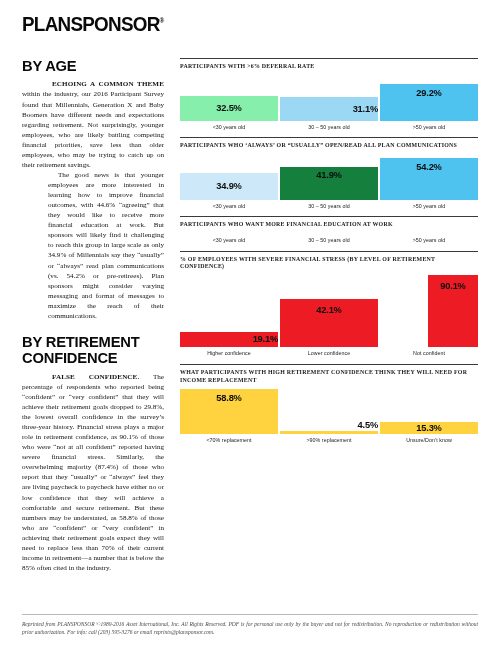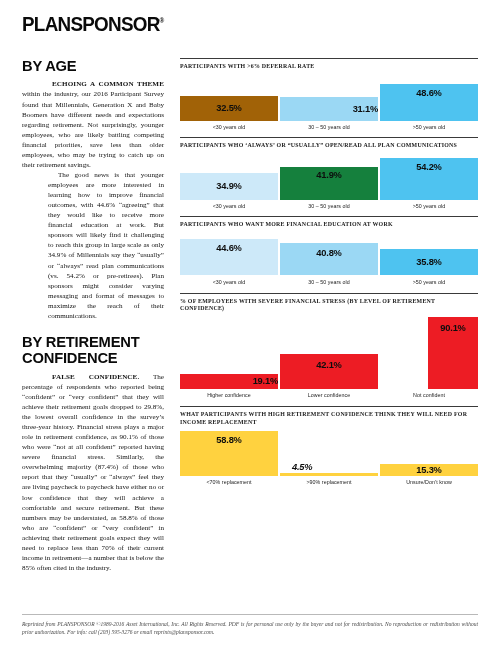--- a/index.html
+++ b/index.html
@@ -176,32 +176,32 @@
 
     </div>
 
     <div class="col-right">
 
       <div class="chart-block">
         <div class="chart-rule"></div>
         <div class="chart-title">PARTICIPANTS WITH &gt;6% DEFERRAL RATE</div>
         <div class="bars" style="height:46px;">
           <div class="bar-col">
-            <div class="bar" style="height:25px;background:#a16207;">
+            <div class="bar" style="height:25px;background:#86efac;">
                 <span class="bar-val">32.5%</span>
               </div>
           </div>
           <div class="bar-col">
             <div class="bar" style="height:24px;background:#9bd8f4;justify-content:flex-end;">
                 <span class="bar-val">31.1%</span>
               </div>
           </div>
           <div class="bar-col">
             <div class="bar" style="height:37px;background:#4ec3f0;align-items:flex-start;padding-top:4px;">
-                <span class="bar-val">48.6%</span>
+                <span class="bar-val">29.2%</span>
               </div>
           </div>
         </div>
         <div class="bars">
           <div class="bar-col">
               <div class="bar-lbl">&lt;30 years old</div>
             </div>
           <div class="bar-col">
               <div class="bar-lbl">30 – 50 years old</div>
             </div>
@@ -240,37 +240,20 @@
             </div>
           <div class="bar-col">
               <div class="bar-lbl">&gt;50 years old</div>
             </div>
         </div>
       </div>
 
       <div class="chart-block" style="margin-top:7px;">
         <div class="chart-rule"></div>
         <div class="chart-title">PARTICIPANTS WHO WANT MORE FINANCIAL EDUCATION AT WORK</div>
-        <div class="bars" style="height:42px;">
-          <div class="bar-col">
-            <div class="bar" style="height:36px;background:#cde9f9;align-items:flex-start;padding-top:4px;">
-                <span class="bar-val">44.6%</span>
-              </div>
-          </div>
-          <div class="bar-col">
-            <div class="bar" style="height:32px;background:#9bd8f4;align-items:flex-start;padding-top:5px;">
-                <span class="bar-val">40.8%</span>
-              </div>
-          </div>
-          <div class="bar-col">
-            <div class="bar" style="height:26px;background:#4ec3f0;">
-                <span class="bar-val">35.8%</span>
-              </div>
-          </div>
-        </div>
         <div class="bars">
           <div class="bar-col">
               <div class="bar-lbl">&lt;30 years old</div>
             </div>
           <div class="bar-col">
               <div class="bar-lbl">30 – 50 years old</div>
             </div>
           <div class="bar-col">
               <div class="bar-lbl">&gt;50 years old</div>
             </div>
@@ -280,21 +263,21 @@
       <div class="chart-block" style="margin-top:8px;">
         <div class="chart-rule"></div>
         <div class="chart-title">% OF EMPLOYEES WITH SEVERE FINANCIAL STRESS (BY LEVEL OF RETIREMENT CONFIDENCE)</div>
         <div class="bars" style="height:72px;">
           <div class="bar-col">
             <div class="bar" style="height:15px;background:#ed1c24;justify-content:flex-end;">
                 <span class="bar-val">19.1%</span>
               </div>
           </div>
           <div class="bar-col">
-            <div class="bar" style="height:35px;background:#ed1c24;align-items:flex-start;padding-top:6px;">
+            <div class="bar" style="height:48px;background:#ed1c24;align-items:flex-start;padding-top:6px;">
                 <span class="bar-val">42.1%</span>
               </div>
           </div>
           <div class="bar-col">
             <div class="bar" style="height:72px;background:#ed1c24;align-items:flex-start;padding-top:6px;margin-left:48px;">
                 <span class="bar-val">90.1%</span>
               </div>
           </div>
         </div>
         <div class="bars">
@@ -314,21 +297,21 @@
         <div class="chart-rule"></div>
         <div class="chart-title">WHAT PARTICIPANTS WITH HIGH RETIREMENT CONFIDENCE THINK THEY WILL NEED FOR INCOME REPLACEMENT</div>
         <div class="bars" style="height:45px;">
           <div class="bar-col">
             <div class="bar" style="height:45px;background:#ffd23f;align-items:flex-start;padding-top:4px;">
                 <span class="bar-val">58.8%</span>
               </div>
           </div>
           <div class="bar-col">
             <div class="bar" style="height:3px;background:#ffd23f;position:relative;overflow:visible;">
-                <span class="bar-val" style="position:absolute;bottom:4px;left:12px;right:0;text-align:left;font-style:italic;">4.5%</span>
+                <span class="bar-val" style="position:absolute;bottom:4px;left:0;right:0;text-align:right;">4.5%</span>
               </div>
           </div>
           <div class="bar-col">
             <div class="bar" style="height:12px;background:#ffd23f;">
                 <span class="bar-val">15.3%</span>
               </div>
           </div>
         </div>
         <div class="bars">
           <div class="bar-col">

